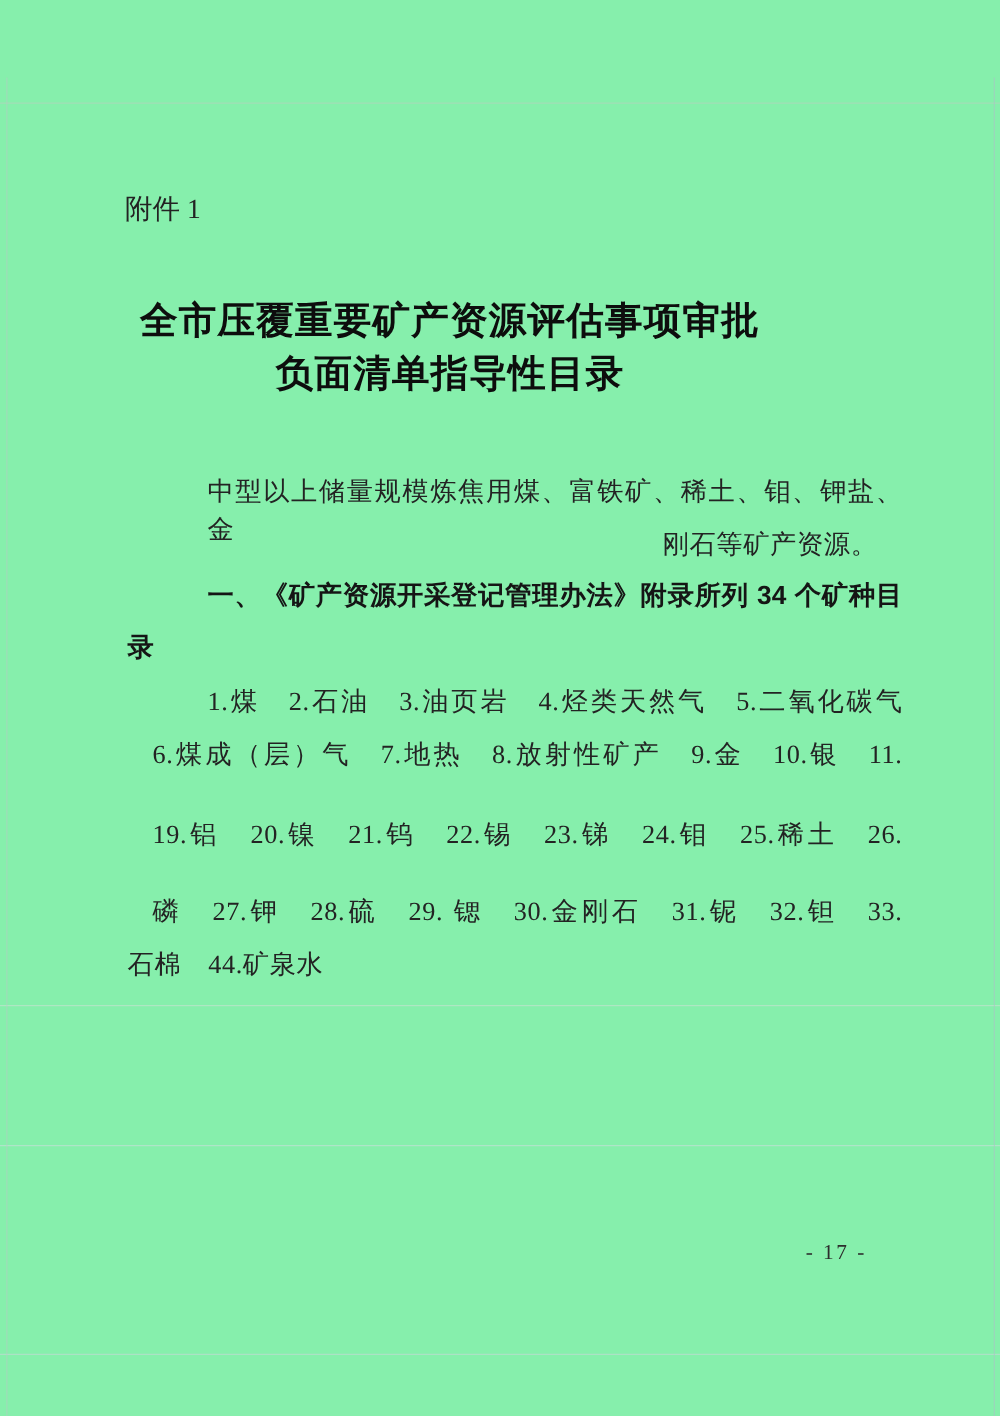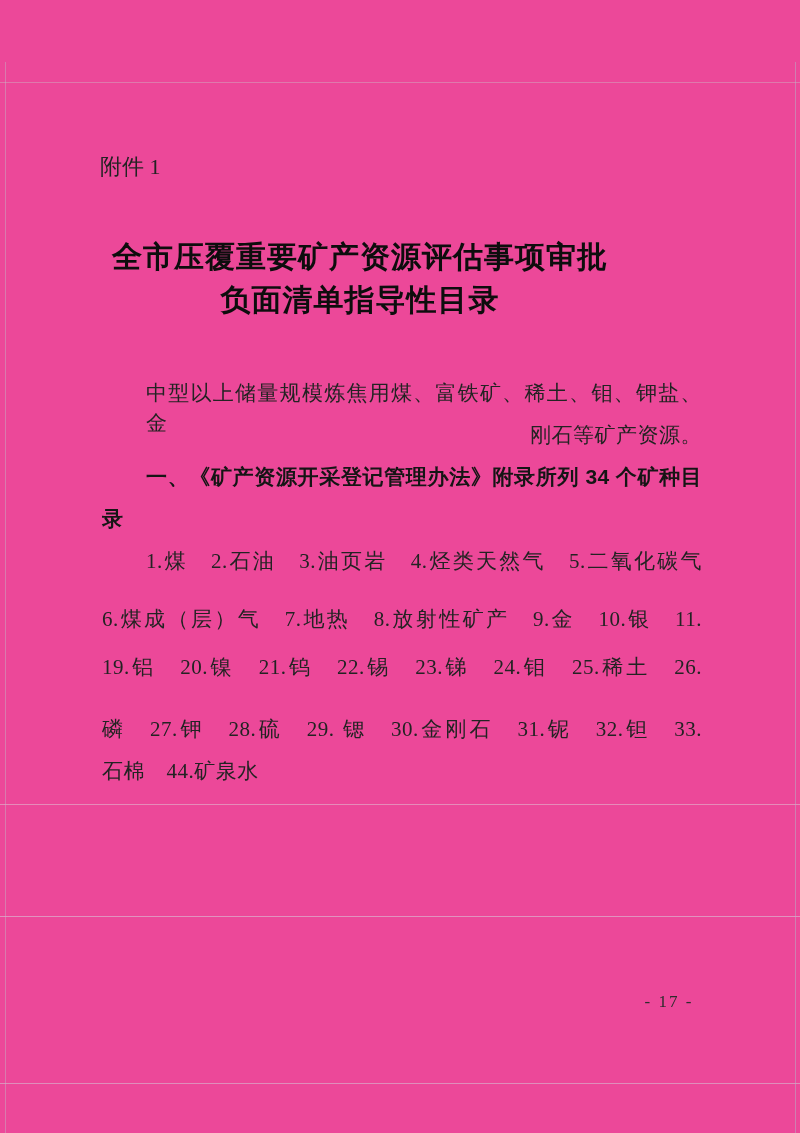--- a/index.html
+++ b/index.html
@@ -2,21 +2,21 @@
 <html><head>
 <meta charset="utf-8">
 <style>
   * { margin: 0; padding: 0; box-sizing: border-box; }
   html, body { background: #ffffff; }
   .page {
     position: relative;
     width: 800px;
     height: 1133px;
     margin: 0 auto;
-    background: #ec4899;
+    background: #86efac;
     overflow: hidden;
     font-family: "Liberation Serif", "DejaVu Serif", serif;
     color: #232323;
   }
   
   .scan-line { position: absolute; pointer-events: none; }
   .scan-h { height: 1px; left: 0; width: 800px; }
   .scan-v { width: 1px; top: 62px; height: 1071px; }
   .scan-top    { top: 82px;  background: rgba(205,196,200,0.40); }
   .scan-mid1   { top: 804px; background: rgba(225,222,224,0.45); }
@@ -31,20 +31,21 @@
     width: 600px;
     font-size: 21px;
     line-height: 30px;
     letter-spacing: 0.5px;
     white-space: nowrap;
   }
   .fill {
     white-space: normal;
     text-align: justify;
     text-align-last: justify;
+    margin-left: 20px;
   }
   .indent { padding-left: 44px; }
 
   .attachment-label {
     position: absolute;
     left: 100px;
     top: 152px;
     font-size: 22px;
     line-height: 30px;
   }
@@ -65,21 +66,21 @@
     font-family: "Liberation Sans", "DejaVu Sans", sans-serif;
     font-weight: 700;
     color: #151515;
     letter-spacing: 0.2px;
   }
   .p1l1 { top: 378px; }
   .p1l2 { top: 420px; text-align: right; }
   .h1l1 { top: 462px; }
   .h1l2 { top: 504px; }
   .ll0 { top: 546px; }
-  .ll1 { top: 604px; }
+  .ll1 { top: 588px; }
   .ll2 { top: 630px; }
   .ll3 { top: 652px; }
   .ll4 { top: 714px; }
   .ll5 { top: 756px; }
 
   .page-number {
     position: absolute;
     left: 614px;
     top: 992px;
     width: 110px;

